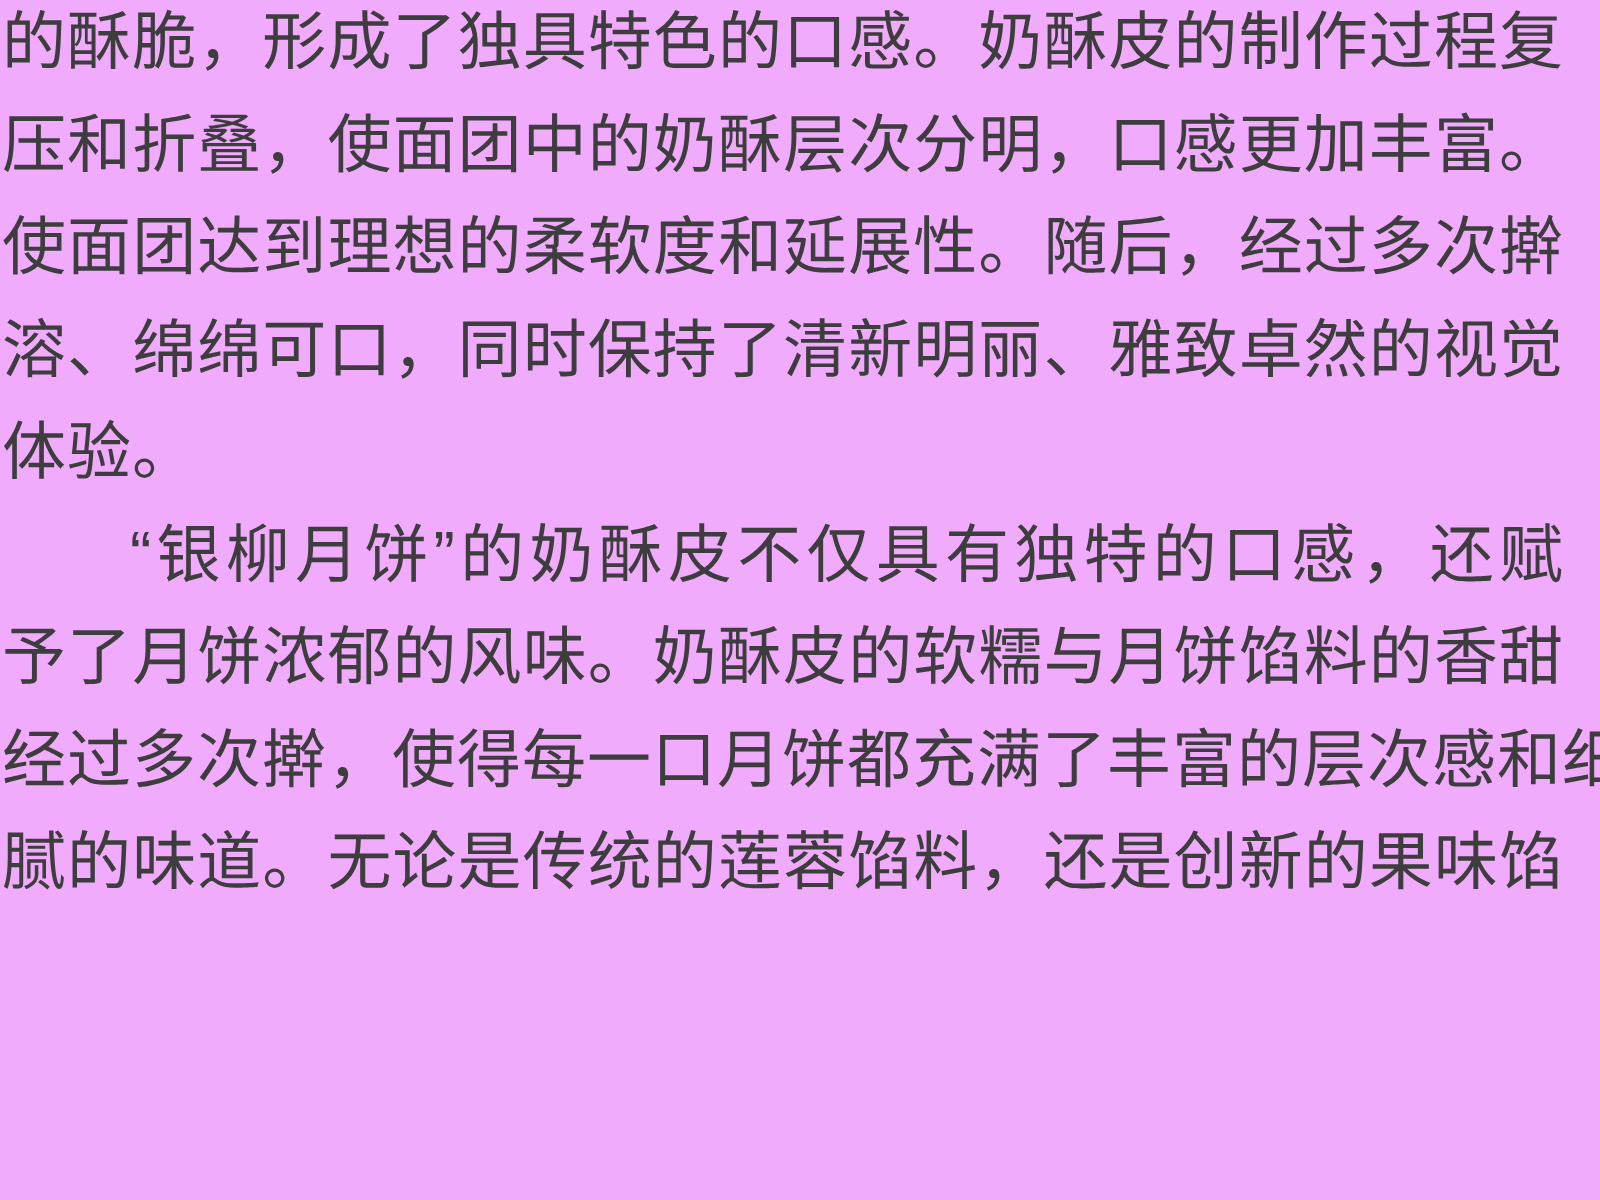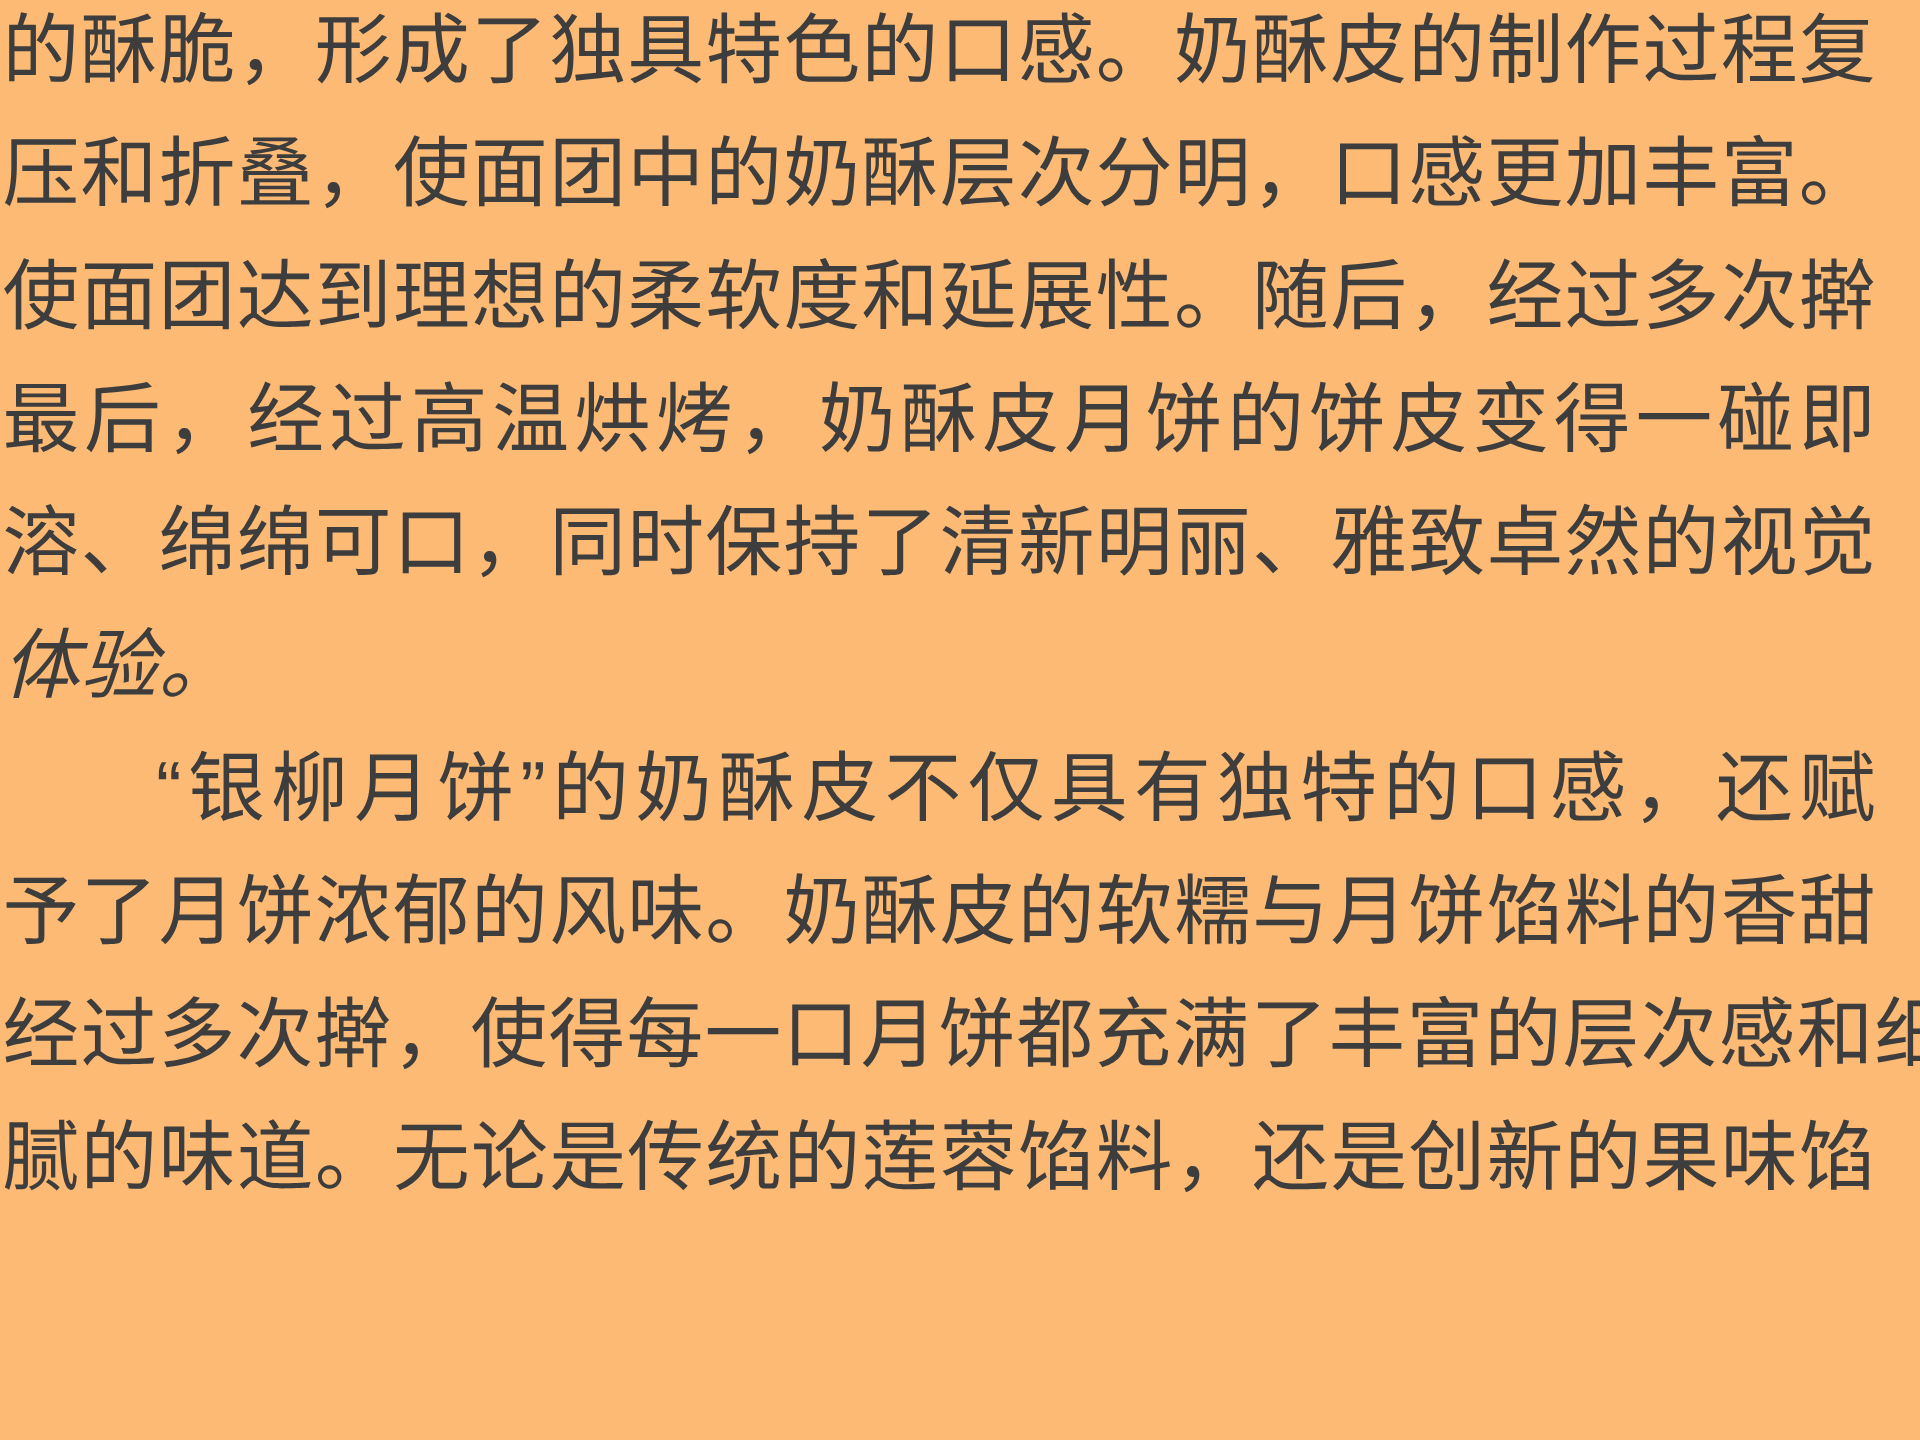--- a/index.html
+++ b/index.html
@@ -7,21 +7,21 @@
     padding: 0;
     width: 1600px;
     height: 1200px;
     background: #ffffff;
     overflow: hidden;
   }
   .page {
     position: relative;
     width: 1600px;
     height: 1200px;
-    background: #fdba74;
+    background: #f0abfc;
     overflow: hidden;
   }
   .article {
     position: absolute;
     left: 2px;
     top: -9px;
     width: 1562px;
     font-family: "Liberation Sans", sans-serif;
     font-size: 64px;
     font-weight: 500;
@@ -33,35 +33,33 @@
   .line {
     white-space: nowrap;
     text-align: justify;
     text-align-last: justify;
     height: 102.5px;
     overflow: visible;
   }
   .line.flush-left {
     text-align: right;
     text-align-last: left;
-    font-style: italic;
   }
   .line.indent {
     text-indent: 128px;
   }
 </style>
 </head>
 <body>
 
 <div class="page">
   <div class="article">
     <div class="line">的酥脆，形成了独具特色的口感。奶酥皮的制作过程复</div>
     <div class="line">压和折叠，使面团中的奶酥层次分明，口感更加丰富。</div>
     <div class="line">使面团达到理想的柔软度和延展性。随后，经过多次擀</div>
-    <div class="line">最后，经过高温烘烤，奶酥皮月饼的饼皮变得一碰即</div>
     <div class="line">溶、绵绵可口，同时保持了清新明丽、雅致卓然的视觉</div>
     <div class="line flush-left">体验。</div>
     <div class="line indent">“银柳月饼”的奶酥皮不仅具有独特的口感，还赋</div>
     <div class="line">予了月饼浓郁的风味。奶酥皮的软糯与月饼馅料的香甜</div>
     <div class="line">经过多次擀，使得每一口月饼都充满了丰富的层次感和细</div>
     <div class="line">腻的味道。无论是传统的莲蓉馅料，还是创新的果味馅</div>
   </div>
 </div>
 
 </body></html>

